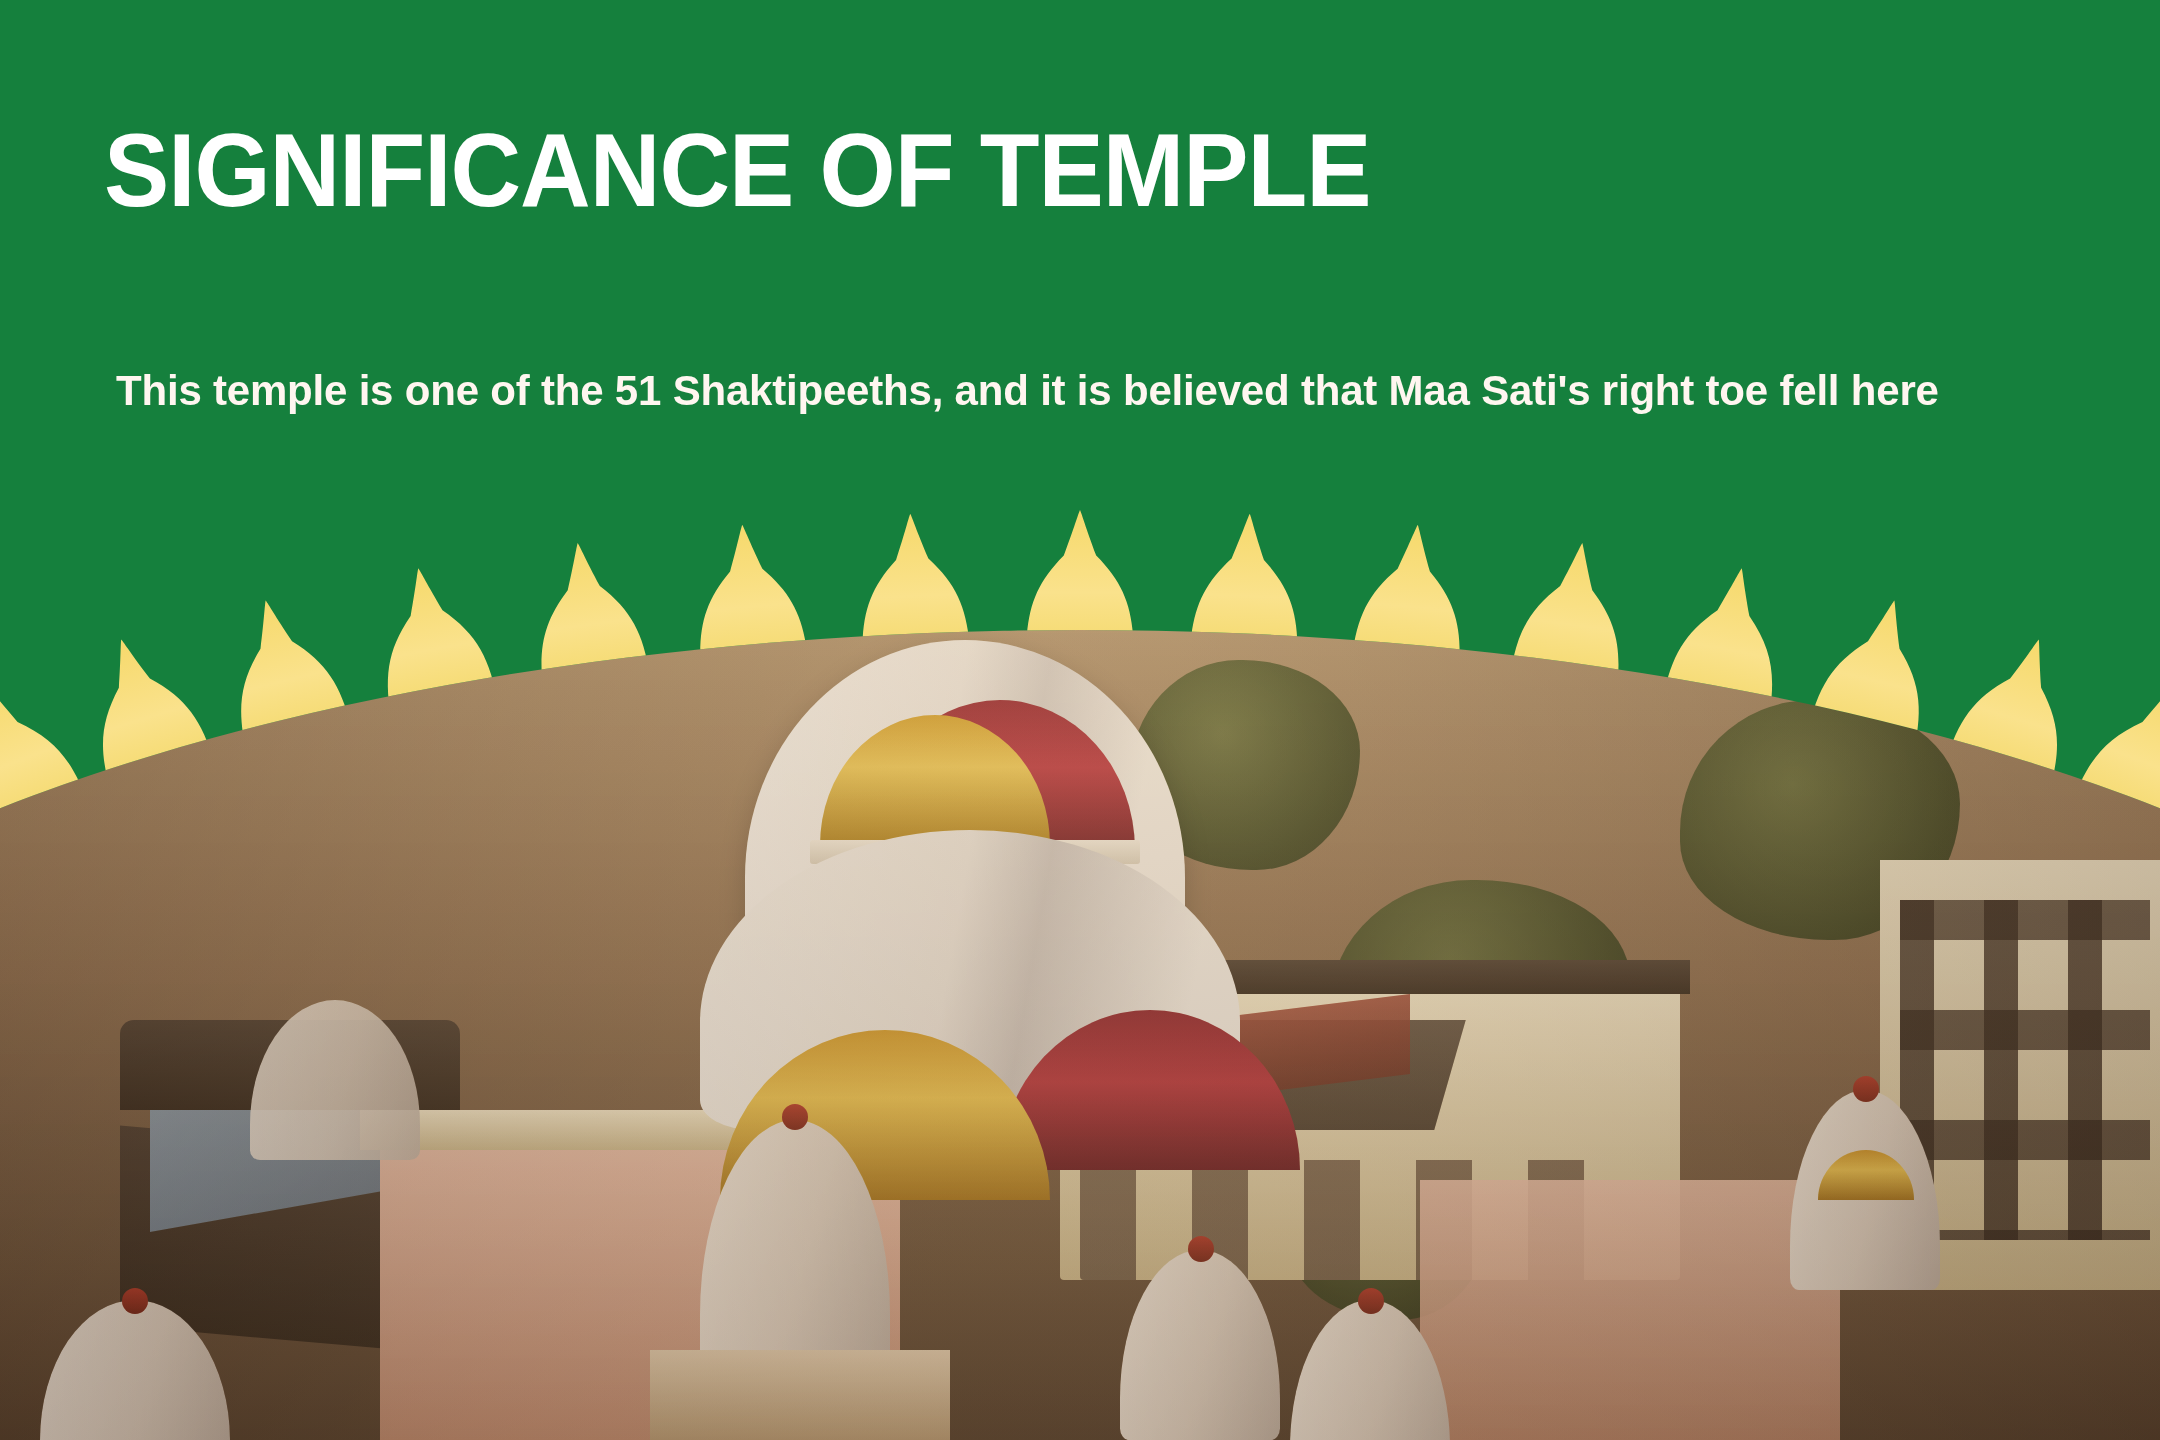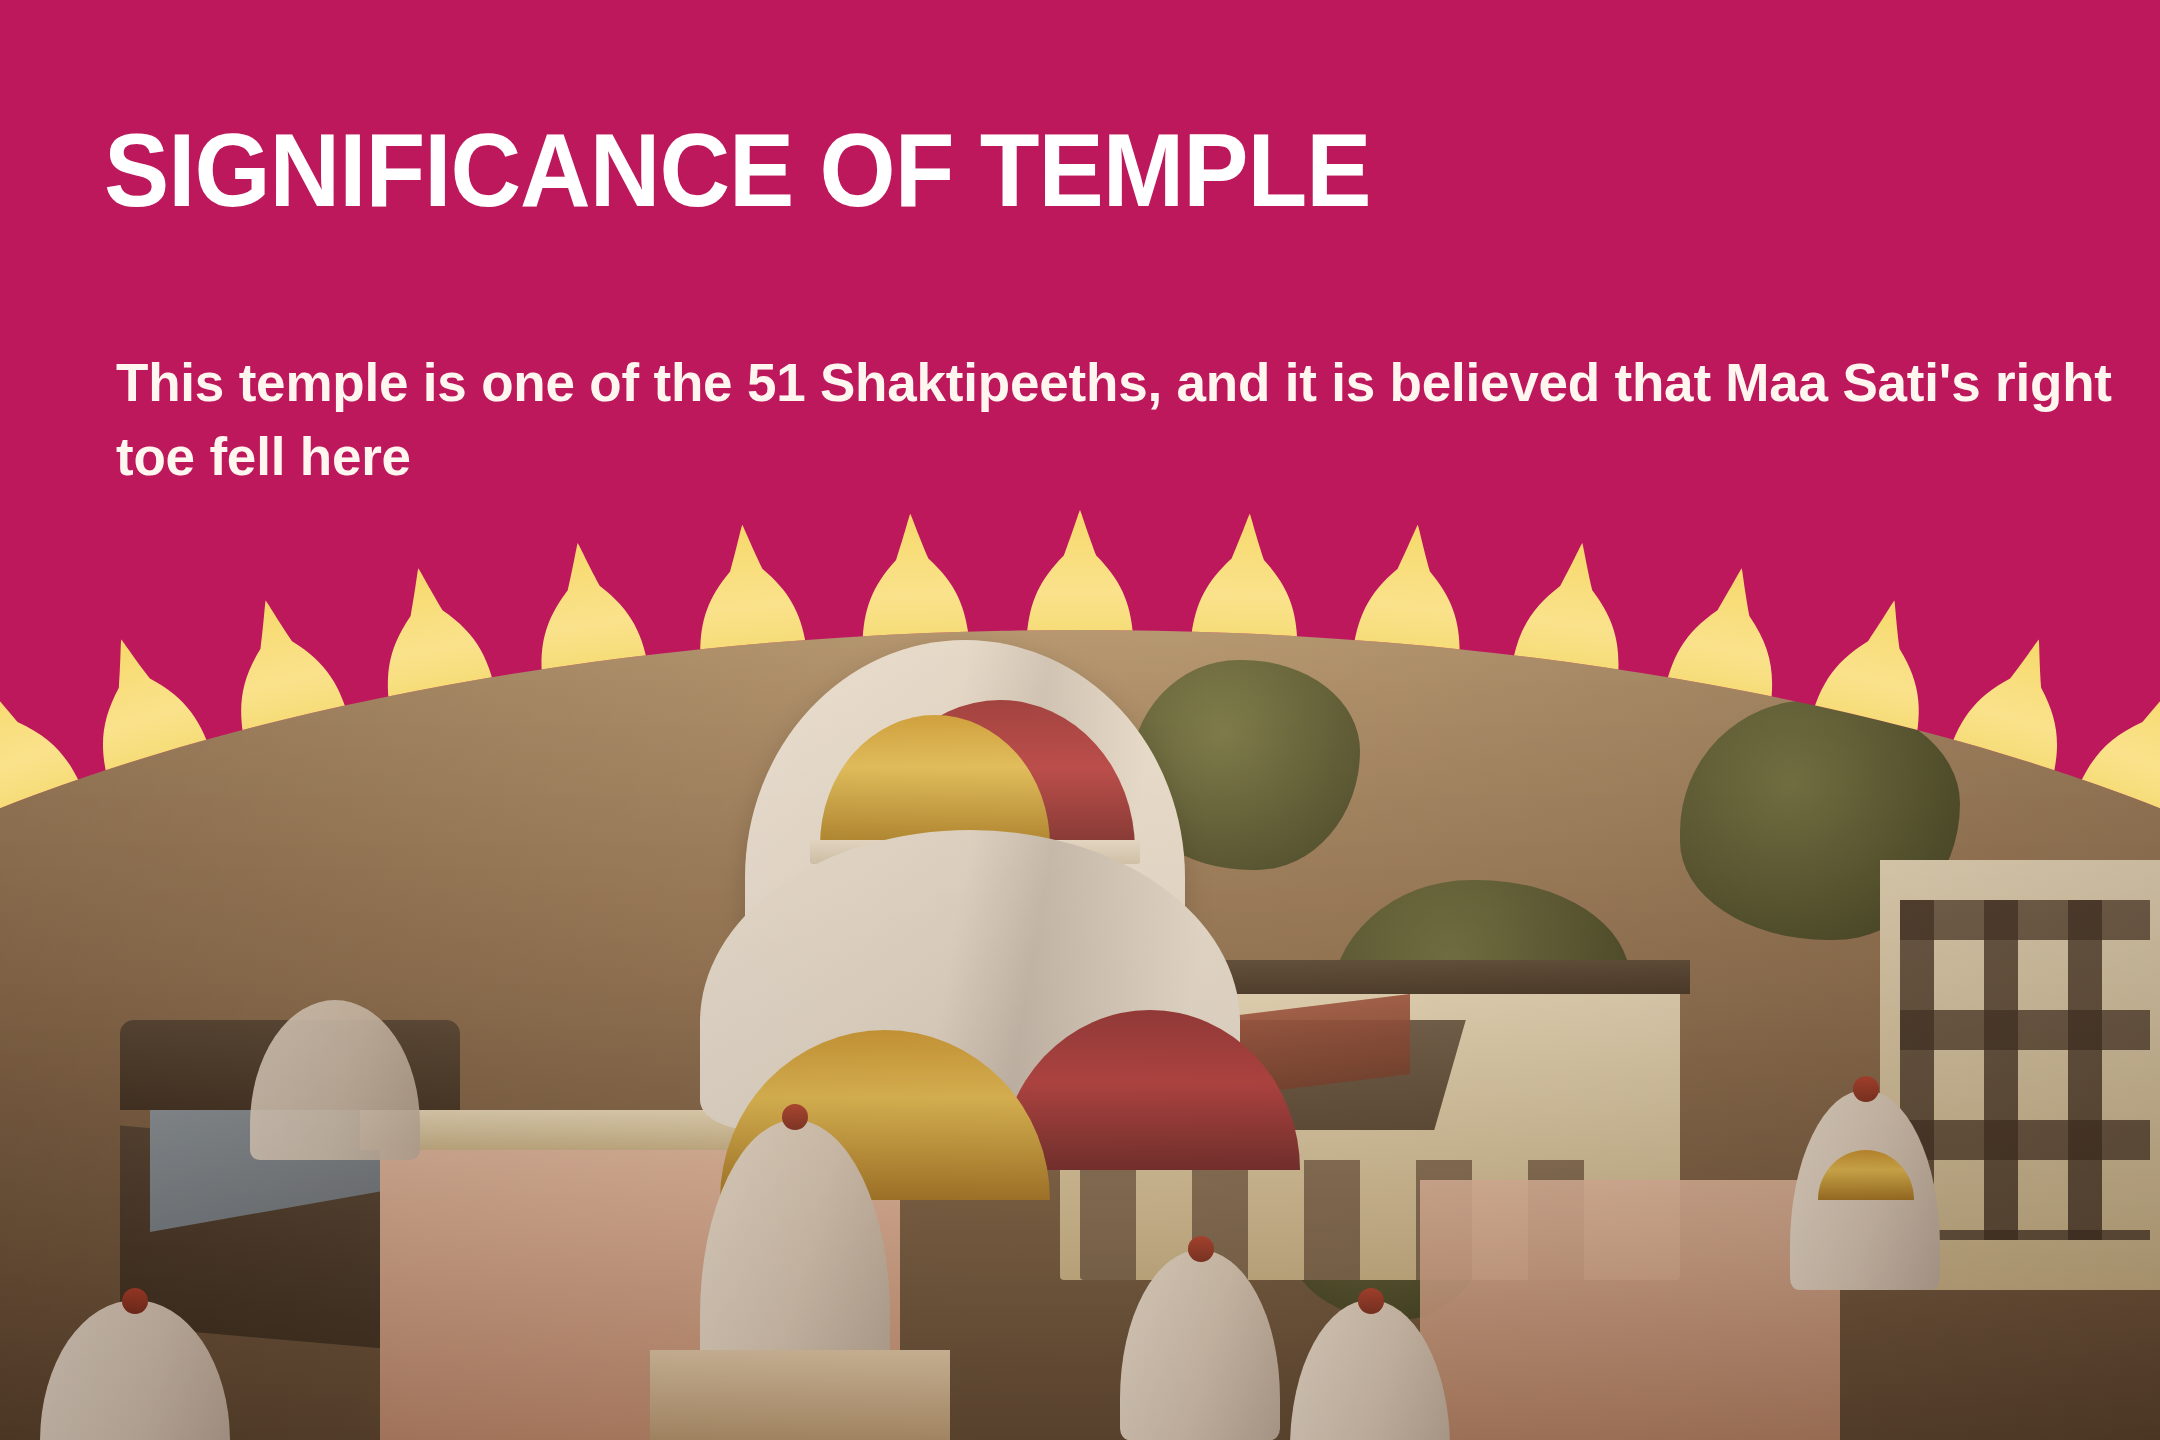--- a/index.html
+++ b/index.html
@@ -3,21 +3,21 @@
 <meta charset="utf-8">
 <style>
   html,body{margin:0;padding:0;}
   body{
     width:2160px;height:1440px;overflow:hidden;
     font-family:"Liberation Sans","DejaVu Sans",sans-serif;
     background:#E11F2D;
   }
   #slide{
     position:relative;width:2160px;height:1440px;overflow:hidden;
-    background:#be185d;
+    background:#15803d;
   }
 
   
   .text-block{position:absolute;left:104px;top:118px;width:2000px;z-index:40;}
   .slide-title{
     margin:0;
     font-size:104px;
     line-height:1.0;
     font-weight:800;
     letter-spacing:-1px;
@@ -26,22 +26,22 @@
     transform:scaleX(.94);
     transform-origin:left center;
     white-space:nowrap;
   }
   .slide-body{
     margin:0;
     position:absolute;
     left:12px;
     top:228px;
     width:2010px;
-    font-size:53px;
-    line-height:74px;
+    font-size:42px;
+    line-height:89px;
     font-weight:700;
     color:#FFF6F0;
     letter-spacing:-.2px;
   }
 
   
   .photo-wrap{
     position:absolute;left:0;top:0;width:2160px;height:1440px;z-index:10;
   }
   .photo-clip{

